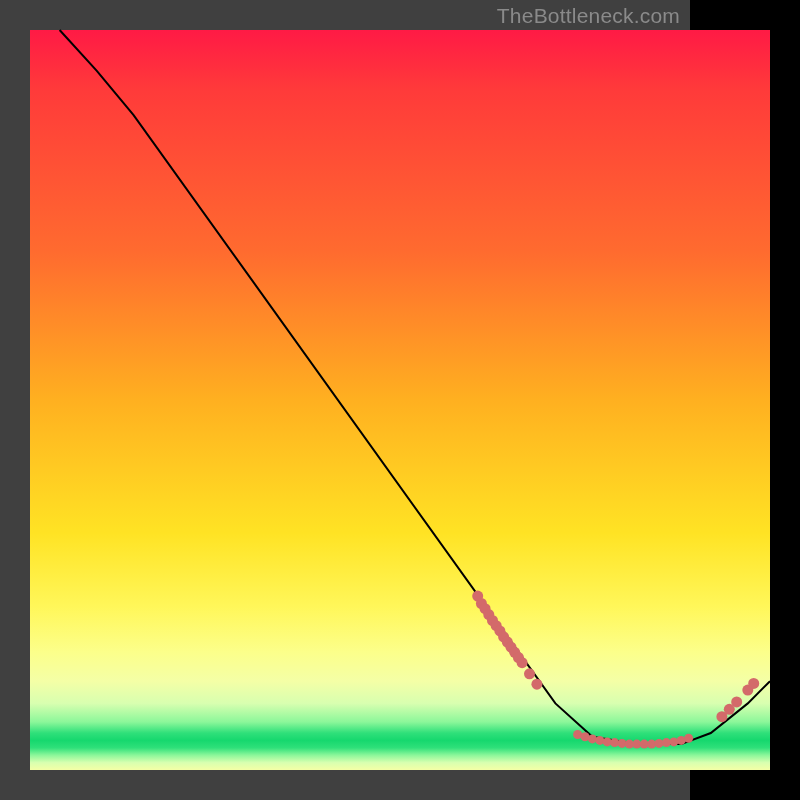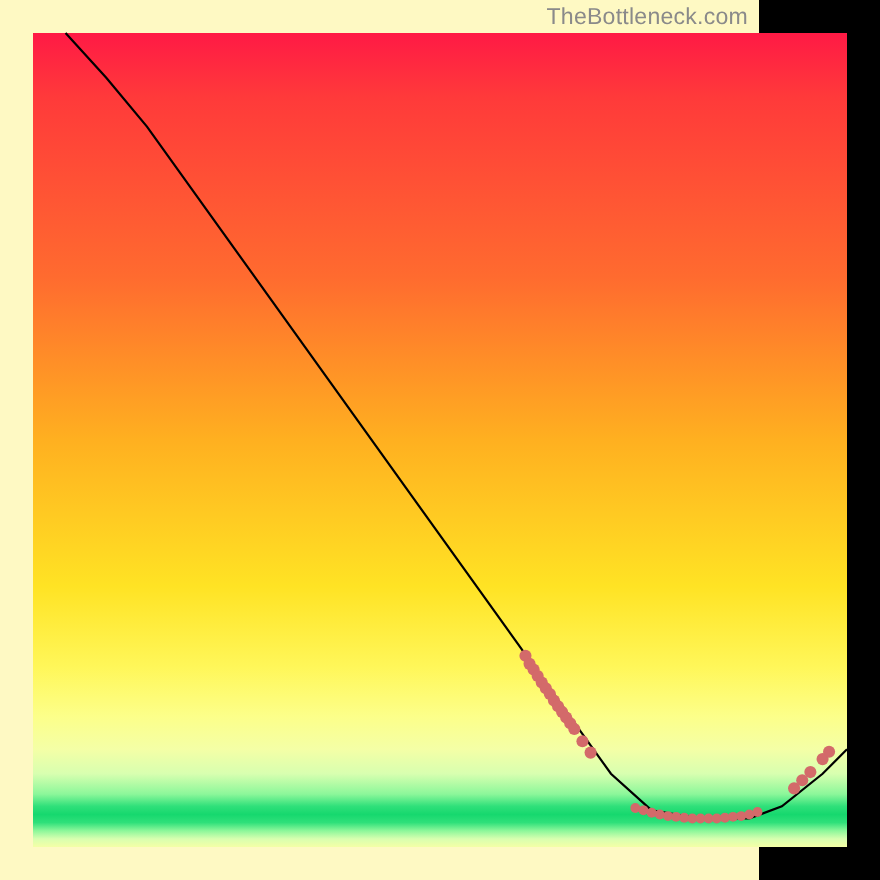--- a/index.html
+++ b/index.html
@@ -8,21 +8,21 @@
     width: 800px;
     height: 800px;
     background: #000;
     overflow: hidden;
     font-family: Arial, Helvetica, sans-serif;
   }
   .frame {
     position: relative;
     width: 690px;
     height: 800px;
-    background: #fef9c3;
+    background: #404040;
   }
   .attribution {
     position: absolute;
     top: 4px;
     right: 10px;
     color: #8a8a8a;
     font-size: 21px;
     font-weight: 500;
     letter-spacing: 0.2px;
   }

